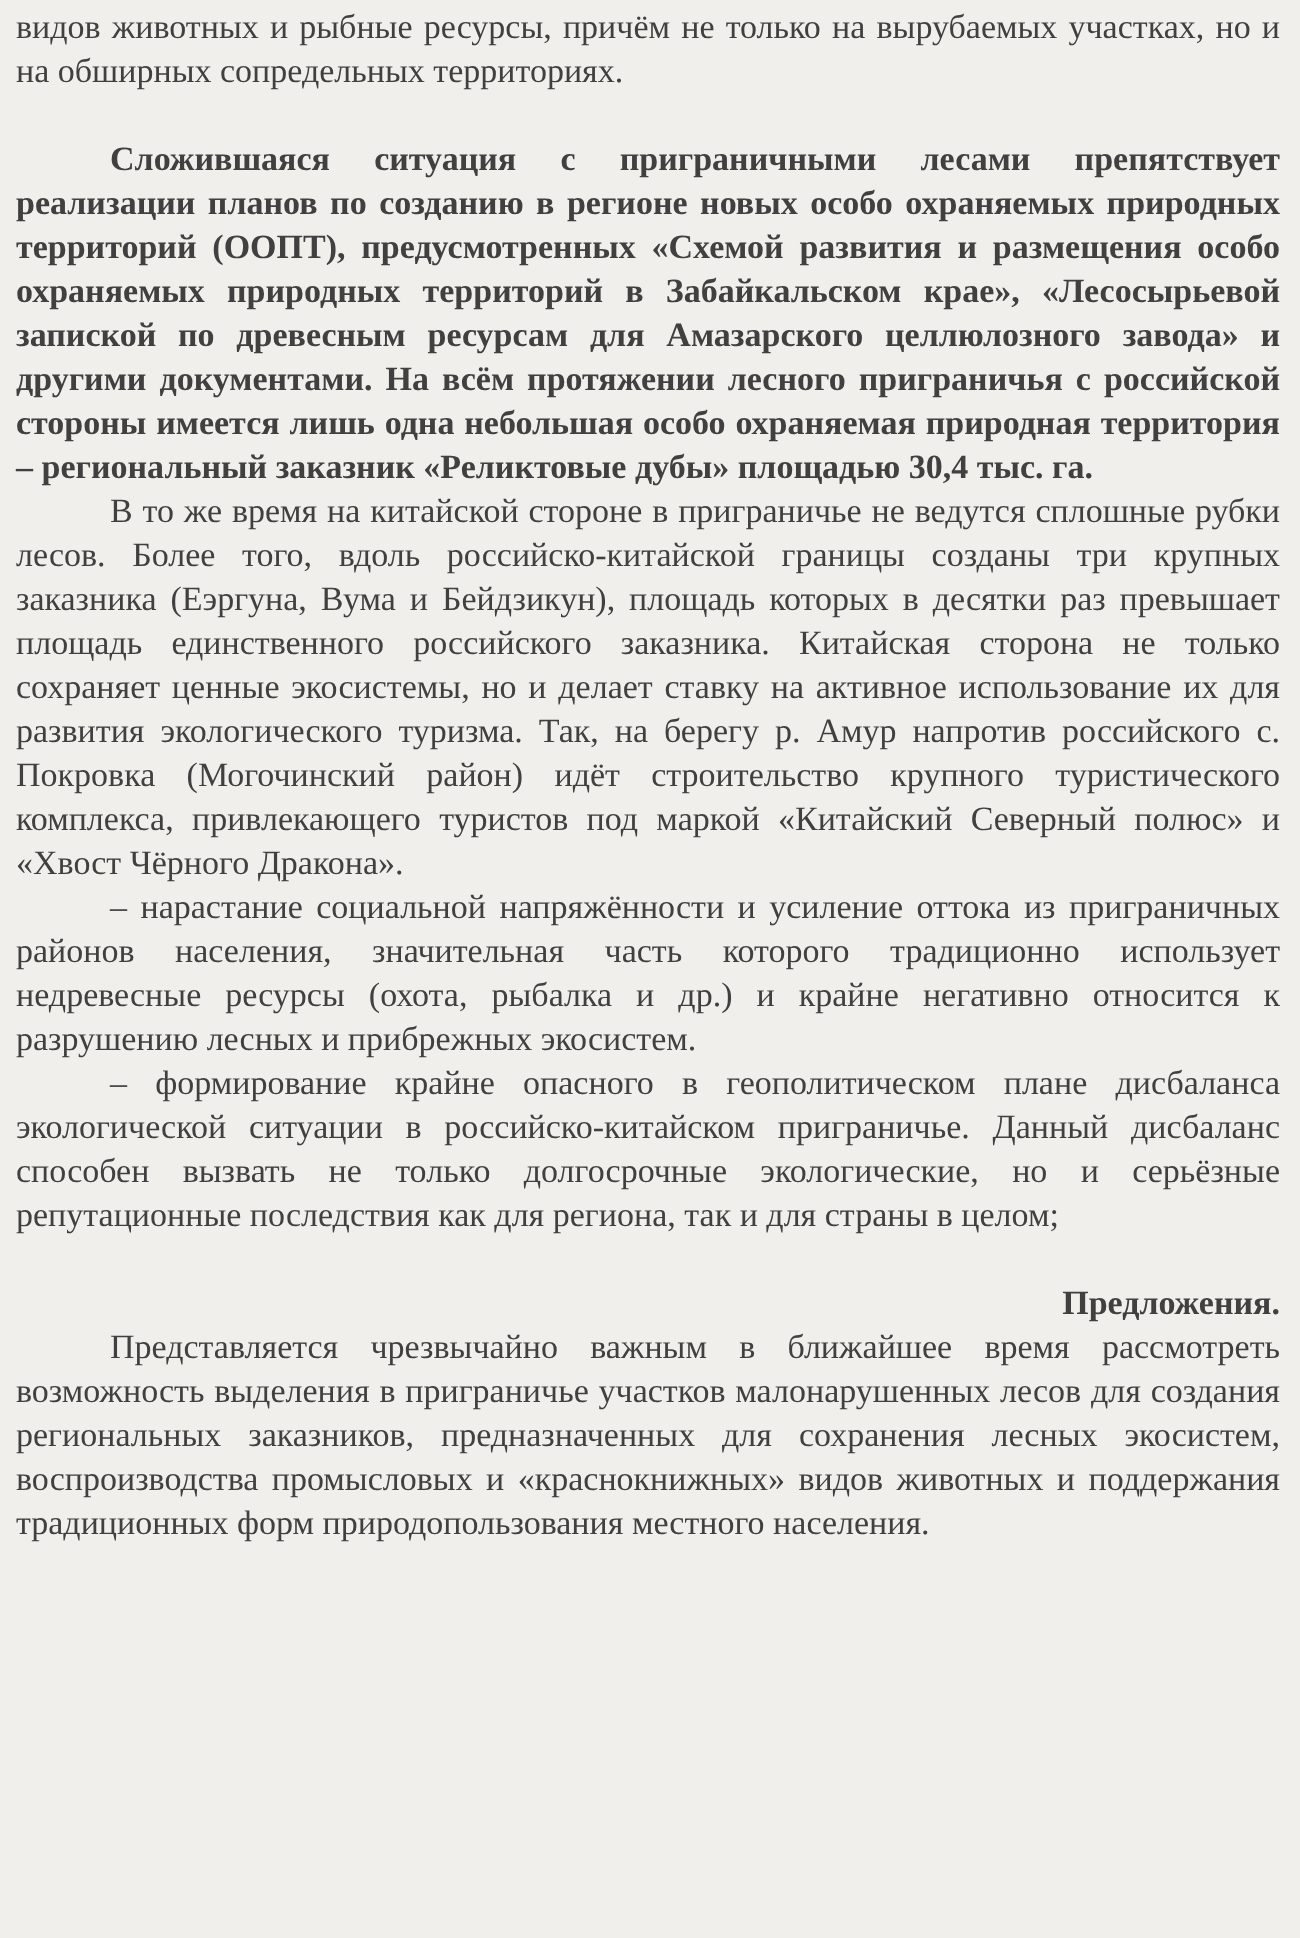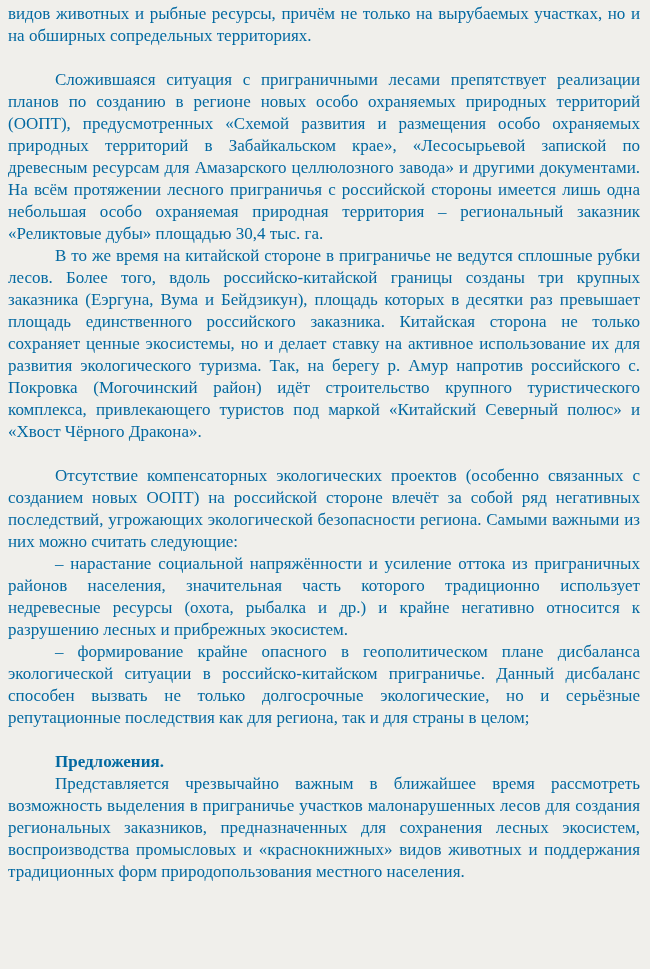--- a/index.html
+++ b/index.html
@@ -25,37 +25,37 @@
   }
   .page p {
     margin: 0;
     text-indent: 47px;
   }
   .page p.no-indent {
     text-indent: 0;
   }
   .page p.space-before {
     margin-top: 22px;
+    font-weight: bold;
   }
   .page p.heading {
     font-weight: bold;
-    text-align: left;
+    text-align: right;
   }
 </style>
 </head>
 <body style="background-color: rgb(240, 239, 235);">
 
-<div class="page" style="background-color: rgb(240, 239, 235); color: #0369a1;">
+<div class="page" style="background-color: rgb(240, 239, 235); color: #404040;">
   <p class="no-indent">видов животных и рыбные ресурсы, причём не только на вырубаемых участках, но и на обширных сопредельных территориях.</p>
 
   <p class="space-before">Сложившаяся ситуация с приграничными лесами препятствует реализации планов по созданию в регионе новых особо охраняемых природных территорий (ООПТ), предусмотренных «Схемой развития и размещения особо охраняемых природных территорий в Забайкальском крае», «Лесосырьевой запиской по древесным ресурсам для Амазарского целлюлозного завода» и другими документами. На всём протяжении лесного приграничья с российской стороны имеется лишь одна небольшая особо охраняемая природная территория – региональный заказник «Реликтовые дубы» площадью 30,4 тыс. га.</p>
 
   <p>В то же время на китайской стороне в приграничье не ведутся сплошные рубки лесов. Более того, вдоль российско-китайской границы созданы три крупных заказника (Еэргуна, Вума и Бейдзикун), площадь которых в десятки раз превышает площадь единственного российского заказника. Китайская сторона не только сохраняет ценные экосистемы, но и делает ставку на активное использование их для развития экологического туризма. Так, на берегу р. Амур напротив российского с. Покровка (Могочинский район) идёт строительство крупного туристического комплекса, привлекающего туристов под маркой «Китайский Северный полюс» и «Хвост Чёрного Дракона».</p>
 
-  <p class="space-before">Отсутствие компенсаторных экологических проектов (особенно связанных с созданием новых ООПТ) на российской стороне влечёт за собой ряд негативных последствий, угрожающих экологической безопасности региона. Самыми важными из них можно считать следующие:</p>
 
   <p>– нарастание социальной напряжённости и усиление оттока из приграничных районов населения, значительная часть которого традиционно использует недревесные ресурсы (охота, рыбалка и др.) и крайне негативно относится к разрушению лесных и прибрежных экосистем.</p>
 
   <p>– формирование крайне опасного в геополитическом плане дисбаланса экологической ситуации в российско-китайском приграничье. Данный дисбаланс способен вызвать не только долгосрочные экологические, но и серьёзные репутационные последствия как для региона, так и для страны в целом;</p>
 
   <p class="space-before heading">Предложения.</p>
 
   <p>Представляется чрезвычайно важным в ближайшее время рассмотреть возможность выделения в приграничье участков малонарушенных лесов для создания региональных заказников, предназначенных для сохранения лесных экосистем, воспроизводства промысловых и «краснокнижных» видов животных и поддержания традиционных форм природопользования местного населения.</p>
 </div>
 

